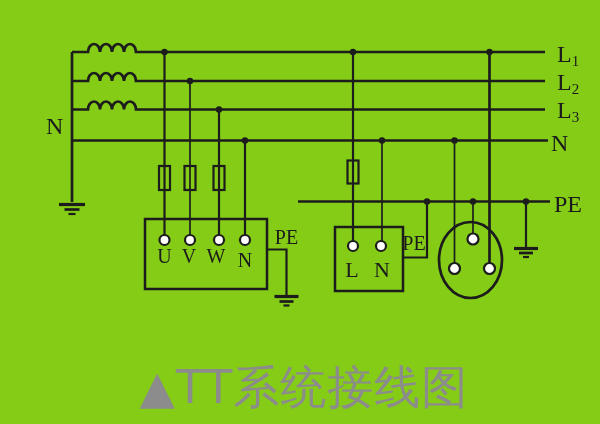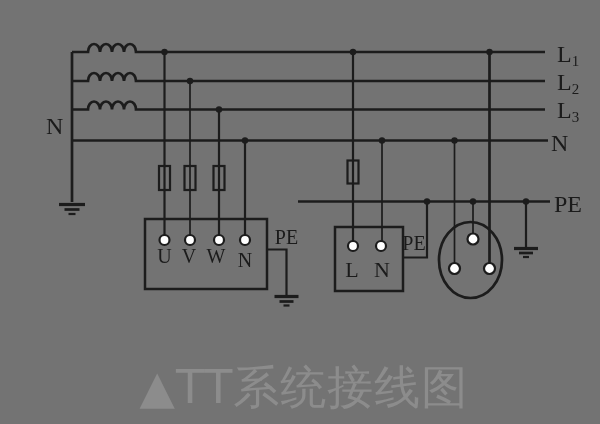--- a/index.html
+++ b/index.html
@@ -1,16 +1,16 @@
 <!DOCTYPE html>
 <html><head>
 <meta charset="utf-8">
 <style>
   html,body{margin:0;padding:0;background:#ffffff;}
-  .stage{position:relative;width:600px;height:424px;background:#737373;overflow:hidden;
+  .stage{position:relative;width:600px;height:424px;background:#84cc16;overflow:hidden;
          font-family:"Liberation Serif","DejaVu Serif",serif;}
   svg{position:absolute;left:0;top:0;}
   .w{stroke:#1c1c1c;fill:none;stroke-width:2.2px;}
   .b{stroke-width:2.7px;}
   .t{stroke-width:1.7px;}
   .g1{stroke:#1c1c1c;stroke-width:3.2px;fill:none;}
   .g2{stroke:#1c1c1c;stroke-width:2.7px;fill:none;}
   .g3{stroke:#1c1c1c;stroke-width:2.2px;fill:none;}
   .fuse{fill:none;stroke:#1c1c1c;stroke-width:2.2px;}
   .box{fill:none;stroke:#1c1c1c;stroke-width:2.5px;}

